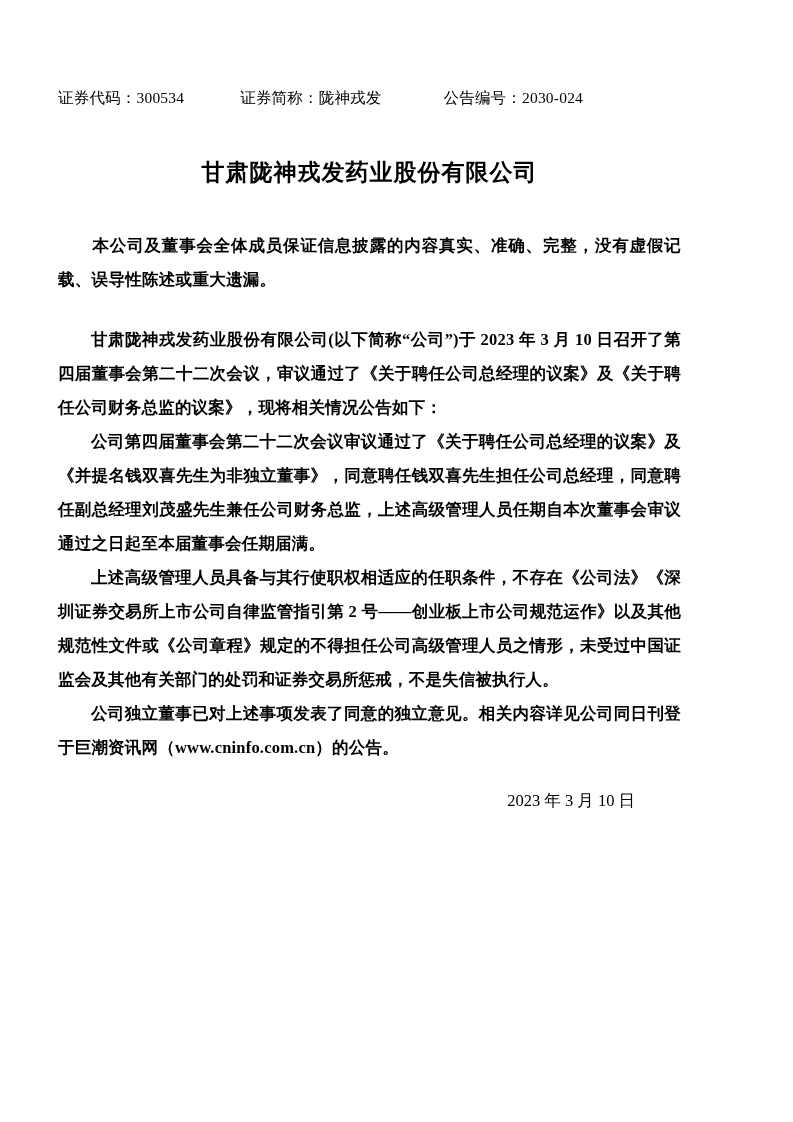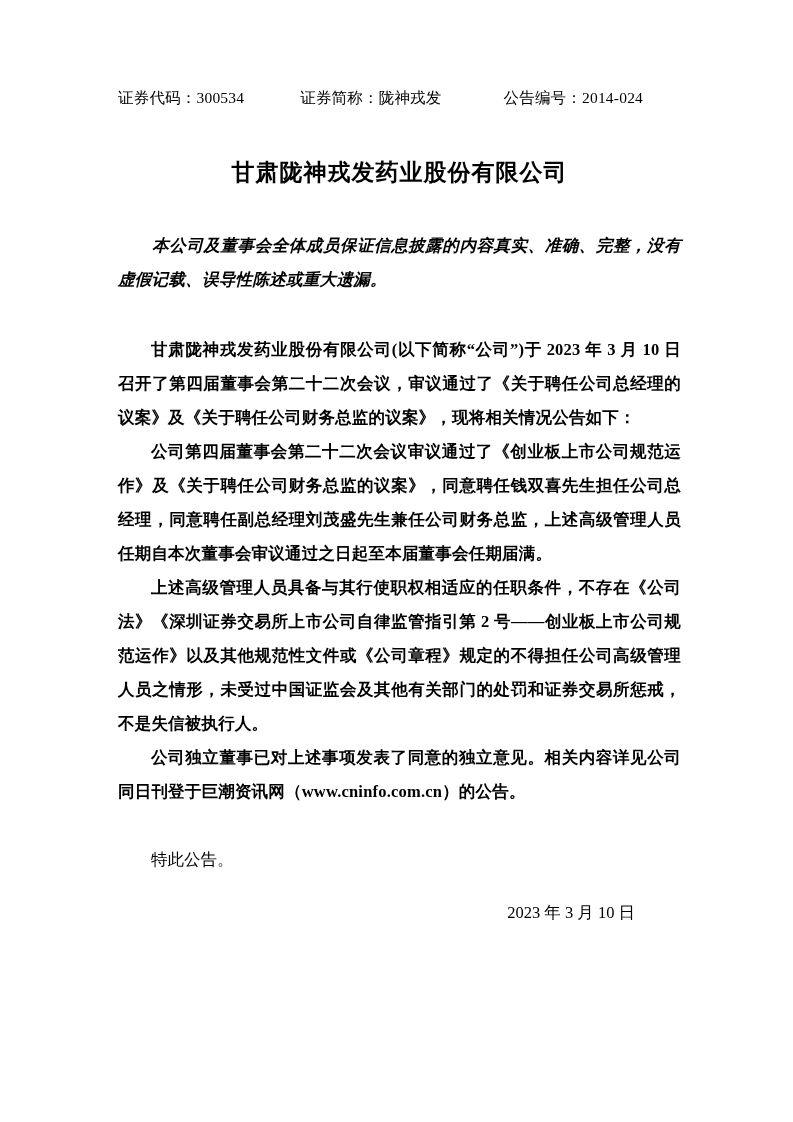--- a/index.html
+++ b/index.html
@@ -12,21 +12,21 @@
     height: 1122px;
     font-family: "Liberation Serif", "DejaVu Serif", serif;
     color: #000000;
     position: relative;
     overflow: hidden;
   }
   .page {
     width: 793px;
     height: 1122px;
     box-sizing: border-box;
-    padding: 88px 112px 60px 118px;
+    padding: 88px 112px 60px 58px;
     position: relative;
   }
 
   
   .doc-header {
     display: flex;
     justify-content: flex-start;
     align-items: baseline;
     font-size: 15.5px;
     letter-spacing: 0.2px;
@@ -50,23 +50,22 @@
     letter-spacing: 1px;
   }
 
   
   .statement {
     font-size: 16.5px;
     font-weight: bold;
     line-height: 34px;
     text-align: justify;
     text-justify: inter-ideograph;
-    margin-bottom: 36px;
+    margin-bottom: 26px;
     letter-spacing: 0.3px;
-    font-style: italic;
   }
   .statement .indent { display: inline-block; width: 34px; }
 
   
   .body-p {
     font-size: 16.5px;
     line-height: 34px;
     text-align: justify;
     text-justify: inter-ideograph;
     text-indent: 33px;
@@ -96,33 +95,32 @@
 </head>
 <body>
 
 <div class="page">
 
   <div class="doc-header">
     <span class="hdr-item">证券代码：300534</span>
     <span class="hdr-gap-1"></span>
     <span class="hdr-item">证券简称：陇神戎发</span>
     <span class="hdr-gap-2"></span>
-    <span class="hdr-item">公告编号：2014-024</span>
+    <span class="hdr-item">公告编号：2030-024</span>
   </div>
 
   <div class="title-block">
     <div class="title-line">甘肃陇神戎发药业股份有限公司</div>
   </div>
 
   <div class="statement"><span class="indent"></span><span>本公司及董事会全体成员保证信息披露的内容真实、准确、完整，没有虚假记载、误导性陈述或重大遗漏。</span></div>
 
   <p class="body-p">甘肃陇神戎发药业股份有限公司(以下简称“公司”)于 2023 年 3 月 10 日召开了第四届董事会第二十二次会议，审议通过了《关于聘任公司总经理的议案》及《关于聘任公司财务总监的议案》，现将相关情况公告如下：</p>
-  <p class="body-p">公司第四届董事会第二十二次会议审议通过了《创业板上市公司规范运作》及《关于聘任公司财务总监的议案》，同意聘任钱双喜先生担任公司总经理，同意聘任副总经理刘茂盛先生兼任公司财务总监，上述高级管理人员任期自本次董事会审议通过之日起至本届董事会任期届满。</p>
+  <p class="body-p">公司第四届董事会第二十二次会议审议通过了《关于聘任公司总经理的议案》及《并提名钱双喜先生为非独立董事》，同意聘任钱双喜先生担任公司总经理，同意聘任副总经理刘茂盛先生兼任公司财务总监，上述高级管理人员任期自本次董事会审议通过之日起至本届董事会任期届满。</p>
   <p class="body-p">上述高级管理人员具备与其行使职权相适应的任职条件，不存在《公司法》《深圳证券交易所上市公司自律监管指引第 2 号——创业板上市公司规范运作》以及其他规范性文件或《公司章程》规定的不得担任公司高级管理人员之情形，未受过中国证监会及其他有关部门的处罚和证券交易所惩戒，不是失信被执行人。</p>
   <p class="body-p">公司独立董事已对上述事项发表了同意的独立意见。相关内容详见公司同日刊登于巨潮资讯网（www.cninfo.com.cn）的公告。</p>
 
-  <div class="closing">特此公告。</div>
 
   <div class="sign-block">
     <div class="sign-line-2">2023 年 3 月 10 日</div>
   </div>
 
 </div>
 
 </body></html>

